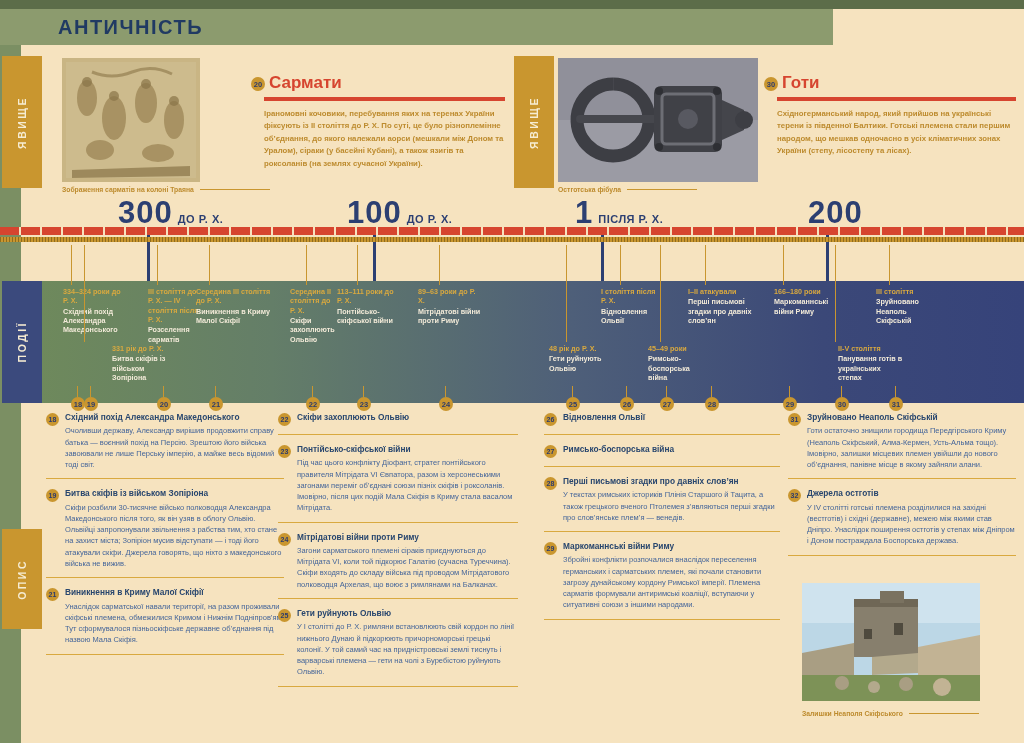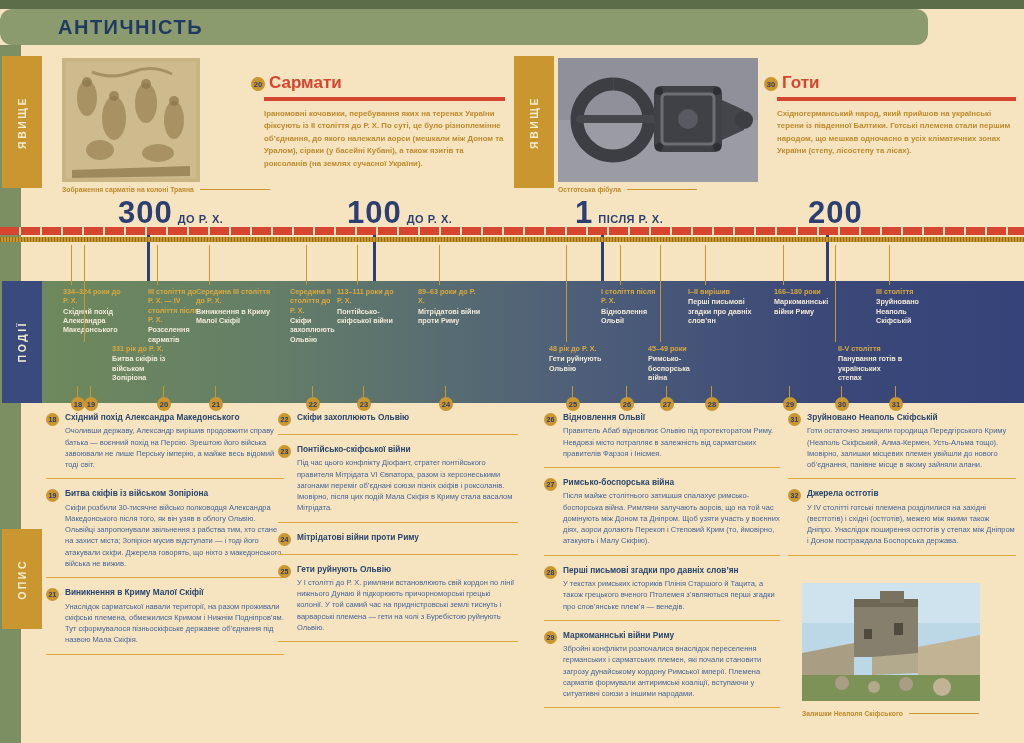--- a/index.html
+++ b/index.html
@@ -1,20 +1,20 @@
 <!DOCTYPE html>
 <html><head>
 <meta charset="utf-8">
 <style>
   html,body{margin:0;padding:0;background:#e8e0cf;}
   .page{position:relative;width:1024px;height:743px;background:#f6e3bf;overflow:hidden;
         font-family:"Liberation Sans",sans-serif;}
   
   .top-strip{position:absolute;left:0;top:0;width:1024px;height:9px;background:#5c6d49;}
-  .header{position:absolute;left:0;top:9px;width:928px;height:36px;background:#8c9b6e;border-radius:12px;}
+  .header{position:absolute;left:0;top:9px;width:833px;height:36px;background:#8c9b6e;}
   .title{position:absolute;left:58px;top:0;line-height:36px;font-size:20px;font-weight:bold;
          color:#203a63;letter-spacing:1.5px;}
   .left-strip{position:absolute;left:0;top:45px;width:21px;height:698px;background:#7b8f63;}
   
   .v-tab{position:absolute;width:40px;display:flex;align-items:center;justify-content:center;}
   .v-tab .vtext{writing-mode:vertical-rl;transform:rotate(180deg);color:#f6ecd2;font-weight:bold;
         font-size:10.5px;letter-spacing:2.5px;}
   .v-tab.gold{background:#c9962f;}
   .v-tab.navy{background:#3b4a7d;}
   .v-tab .arrow{position:absolute;right:-8px;top:50%;margin-top:-8px;width:0;height:0;
@@ -265,21 +265,21 @@
       <div class="event" style="left: 648px; top: 344px; width: 58px;">
         <div class="d">45–49 роки</div>
         <div class="t">Римсько-боспорська війна</div>
       </div>
       <div class="bb" style="left: 660px;">27</div>
     </div>
       <div>
       <div class="stem" style="left: 705px; top: 245px; height: 40px;"></div>
       <div class="stem s2" style="left: 711px; top: 386px; height: 11px;"></div>
       <div class="event" style="left: 688px; top: 287px; width: 64px;">
-        <div class="d">І–ІІ вирішив</div>
+        <div class="d">І–ІІ атакували</div>
         <div class="t">Перші письмові згадки про давніх слов’ян</div>
       </div>
       <div class="bb" style="left: 705px;">28</div>
     </div>
       <div>
       <div class="stem" style="left: 783px; top: 245px; height: 40px;"></div>
       <div class="stem s2" style="left: 789px; top: 386px; height: 11px;"></div>
       <div class="event" style="left: 774px; top: 287px; width: 66px;">
         <div class="d">166–180 роки</div>
         <div class="t">Маркоманнські війни Риму</div>
@@ -345,43 +345,42 @@
       <div class="dnum">23</div>
       <div class="dbody">
         <div class="dh">Понтійсько-скіфської війни</div>
         <div class="dt">Під час цього конфлікту Діофант, стратег понтійського правителя Мітрідата VI Євпатора, разом із херсонеськими загонами переміг об’єднані союзи пізніх скіфів і роксоланів. Імовірно, після цих подій Мала Скіфія в Криму стала васалом Мітрідата.</div>
       </div>
     </div>
         <div class="ditem">
       <div class="dnum">24</div>
       <div class="dbody">
         <div class="dh">Мітрідатові війни проти Риму</div>
+        <div class="dt">Загони сарматського племені сіраків приєднуються до Мітрідата VI, коли той підкорює Галатію (сучасна Туреччина). Скіфи входять до складу війська під проводом Мітрідатового полководця Архелая, що воює з римлянами на Балканах.</div>
       </div>
     </div>
         <div class="ditem">
       <div class="dnum">25</div>
       <div class="dbody">
         <div class="dh">Гети руйнують Ольвію</div>
         <div class="dt">У І столітті до Р. Х. римляни встановлюють свій кордон по лінії нижнього Дунаю й підкорюють причорноморські грецькі колонії. У той самий час на придністровські землі тиснуть і варварські племена — гети на чолі з Буребістою руйнують Ольвію.</div>
       </div>
     </div>
       </div>
       <div class="col" style="left: 544px; width: 236px;">
         <div class="ditem">
       <div class="dnum">26</div>
       <div class="dbody">
         <div class="dh">Відновлення Ольвії</div>
-        <div class="dt">Правитель Абаб відновлює Ольвію під протекторатом Риму. Невдовзі місто потрапляє в залежність від сарматських правителів Фарзоя і Інісмея.</div>
       </div>
     </div>
         <div class="ditem">
       <div class="dnum">27</div>
       <div class="dbody">
         <div class="dh">Римсько-боспорська війна</div>
-        <div class="dt">Після майже столітнього затишшя спалахує римсько-боспорська війна. Римляни залучають аорсів, що на той час домінують між Доном та Дніпром. Щоб узяти участь у воєнних діях, аорси долають Перекоп і Степовий Крим (то, ймовірно, атакують і Малу Скіфію).</div>
       </div>
     </div>
         <div class="ditem">
       <div class="dnum">28</div>
       <div class="dbody">
         <div class="dh">Перші письмові згадки про давніх слов’ян</div>
         <div class="dt">У текстах римських істориків Плінія Старшого й Тацита, а також грецького вченого Птолемея з’являються перші згадки про слов’янське плем’я — венедів.</div>
       </div>
     </div>
         <div class="ditem">
@@ -397,21 +396,21 @@
       <div class="dnum">31</div>
       <div class="dbody">
         <div class="dh">Зруйновано Неаполь Скіфській</div>
         <div class="dt">Готи остаточно знищили городища Передгірського Криму (Неаполь Скіфський, Алма-Кермен, Усть-Альма тощо). Імовірно, залишки місцевих племен увійшли до нового об’єднання, панівне місце в якому зайняли алани.</div>
       </div>
     </div>
         <div class="ditem">
       <div class="dnum">32</div>
       <div class="dbody">
         <div class="dh">Джерела остготів</div>
-        <div class="dt">У IV столітті готські племена розділилися на західні (вестготів) і східні (остготів), межею між якими також Дніпро. Унаслідок поширення остготів у степах між Дніпром і Доном постраждала Боспорська держава.</div>
+        <div class="dt">У IV столітті готські племена розділилися на західні (вестготів) і східні (державне), межею між якими став Дніпро. Унаслідок поширення остготів у степах між Дніпром і Доном постраждала Боспорська держава.</div>
       </div>
     </div>
         <div class="photo-wrap"><svg width="178" height="118" viewBox="0 0 178 118">
             <rect width="178" height="118" fill="#bcd7e6"></rect>
             <rect y="0" width="178" height="40" fill="#cfe3ee"></rect>
             <rect x="52" y="16" width="64" height="58" fill="#877f6d"></rect>
             <rect x="52" y="16" width="64" height="8" fill="#6f6756"></rect>
             <rect x="78" y="8" width="24" height="12" fill="#7a7260"></rect>
             <rect x="62" y="46" width="8" height="10" fill="#4f4a3e"></rect>
             <rect x="92" y="40" width="9" height="12" fill="#4f4a3e"></rect>

